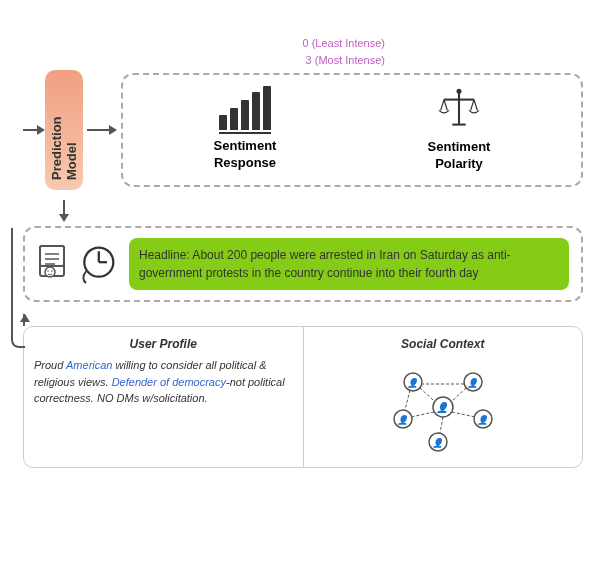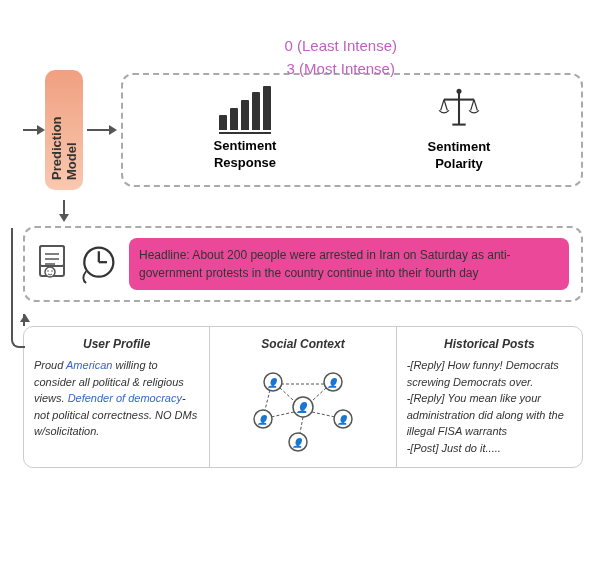--- a/index.html
+++ b/index.html
@@ -71,22 +71,22 @@
       text-align: center;
       line-height: 1.3;
     }
 
     
     .scale-annotation {
       position: absolute;
       top: -40px;
       left: 50%;
       transform: translateX(-60%);
-      text-align: center;
-      font-size: 15px;
+      text-align: right;
+      font-size: 11px;
       color: #c060c0;
       line-height: 1.5;
     }
 
     
     .polarity-annotation {
       position: absolute;
       top: -50px;
       right: 20px;
       text-align: left;
@@ -138,21 +138,21 @@
     }
     .input-icons {
       display: flex;
       align-items: center;
       gap: 6px;
       flex-shrink: 0;
     }
     .headline-text {
       font-size: 12px;
       color: #333;
-      background: #ec4899;
+      background: #84cc16;
       border-radius: 8px;
       padding: 8px 10px;
       line-height: 1.5;
       flex: 1;
     }
 
     
     .bottom-section {
       border: 1px solid #ccc;
       border-radius: 10px;
@@ -346,23 +346,15 @@
           <line x1="51" y1="55" x2="28" y2="60" stroke="#555" stroke-width="1" stroke-dasharray="3,2"></line>
           <line x1="69" y1="55" x2="92" y2="60" stroke="#555" stroke-width="1" stroke-dasharray="3,2"></line>
           <line x1="60" y1="60" x2="57" y2="76" stroke="#555" stroke-width="1" stroke-dasharray="3,2"></line>
 
           <line x1="38" y1="27" x2="82" y2="27" stroke="#555" stroke-width="1" stroke-dasharray="3,2"></line>
           <line x1="27" y1="33" x2="22" y2="53" stroke="#555" stroke-width="1" stroke-dasharray="3,2"></line>
         </svg>
       </div>
     </div>
 
-    <div class="bottom-panel">
-      <div class="bottom-panel-title">Historical Posts</div>
-      <div class="bottom-panel-text">
-        -[Reply] How funny! Democrats screwing Democrats over.<br>
-        -[Reply] You mean like your administration did along with the illegal FISA warrants<br>
-        -[Post] Just do it.....
-      </div>
-    </div>
 
   </div>
 </div>
 
 </body></html>

